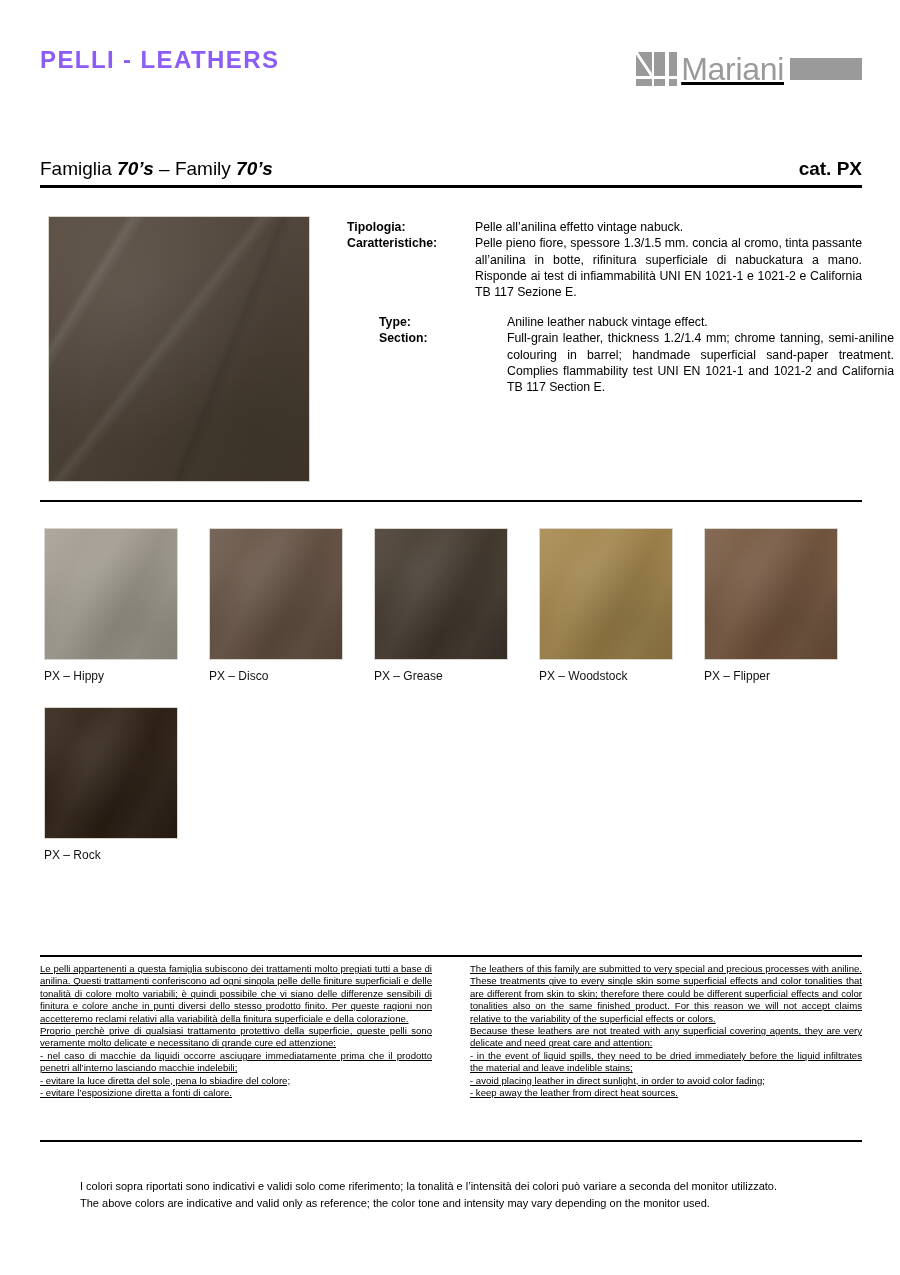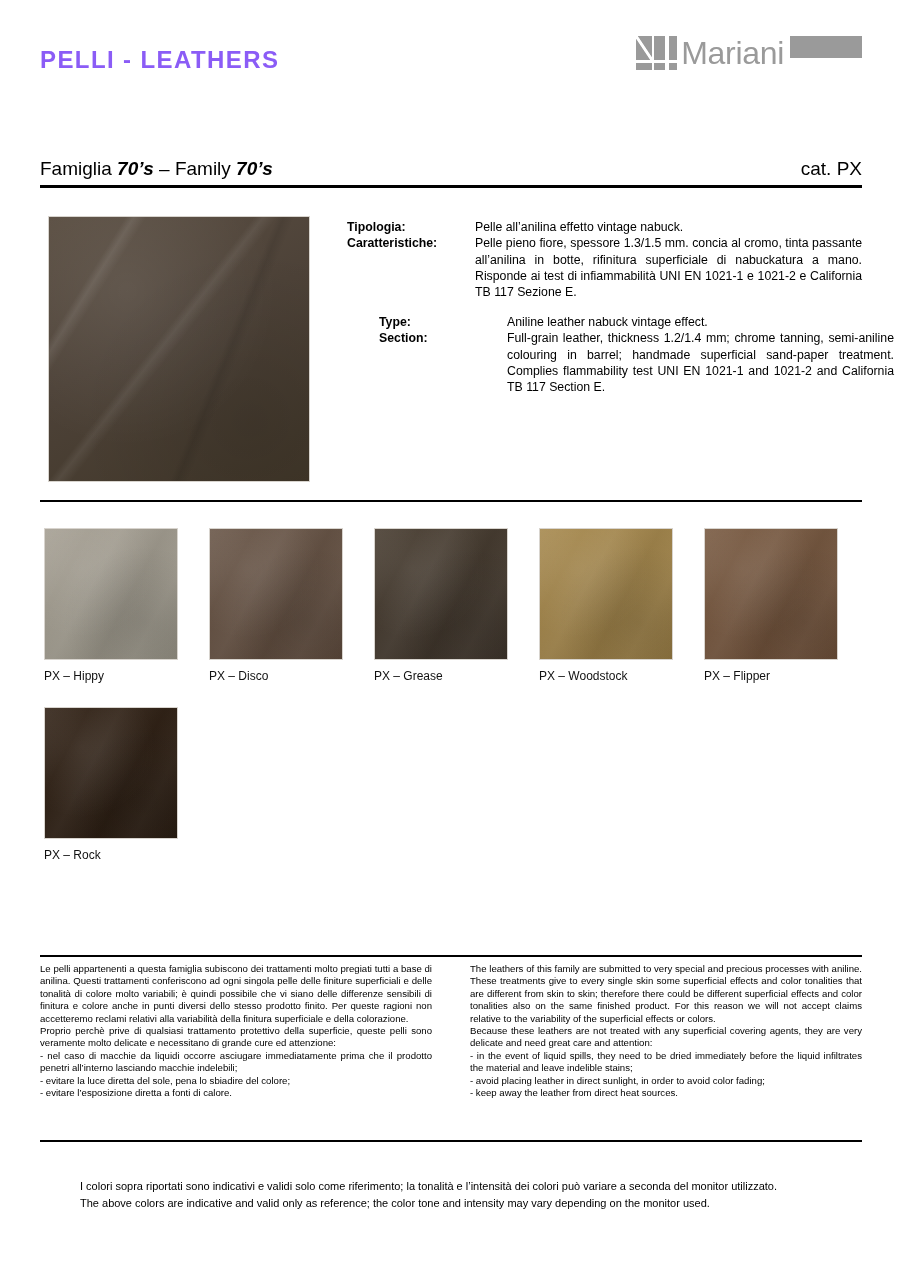--- a/index.html
+++ b/index.html
@@ -34,23 +34,25 @@
     top: 46px;
     font-size: 24px;
     font-weight: bold;
     letter-spacing: 1.4px;
     color: #8b5cf6;
     white-space: nowrap;
   }
   .logo {
     position: absolute;
     right: 38px;
-    top: 36px;
+    top: 49px;
     display: flex;
+    align-items: center;
     height: 40px;
+    text-decoration: underline;
   }
   .logo-mark {
     width: 42px;
     height: 34px;
     position: relative;
     margin-right: 3px;
   }
   .logo-mark .lm {
     position: absolute;
     background: #9a9a9a;
@@ -93,21 +95,21 @@
   .family-left {
     font-size: 19px;
     white-space: nowrap;
   }
   .family-left .fam-em {
     font-weight: bold;
     font-style: italic;
   }
   .family-right {
     font-size: 19px;
-    font-weight: normal;
+    font-weight: bold;
     white-space: nowrap;
     margin-left: 16px;
   }
   .rule-heavy {
     position: absolute;
     left: 40px;
     width: 822px;
     height: 3px;
     background: #000000;
   }
@@ -192,20 +194,21 @@
     justify-content: space-between;
   }
   .disc-col {
     width: 392px;
     font-size: 9.6px;
     line-height: 12.4px;
     text-align: justify;
   }
   .disc-col p {
     margin: 0;
+    text-decoration: underline;
   }
   .disc-col p.nojust {
     text-align: left;
   }
 
   
   .footer-note {
     position: absolute;
     left: 40px;
     top: 1178px;

